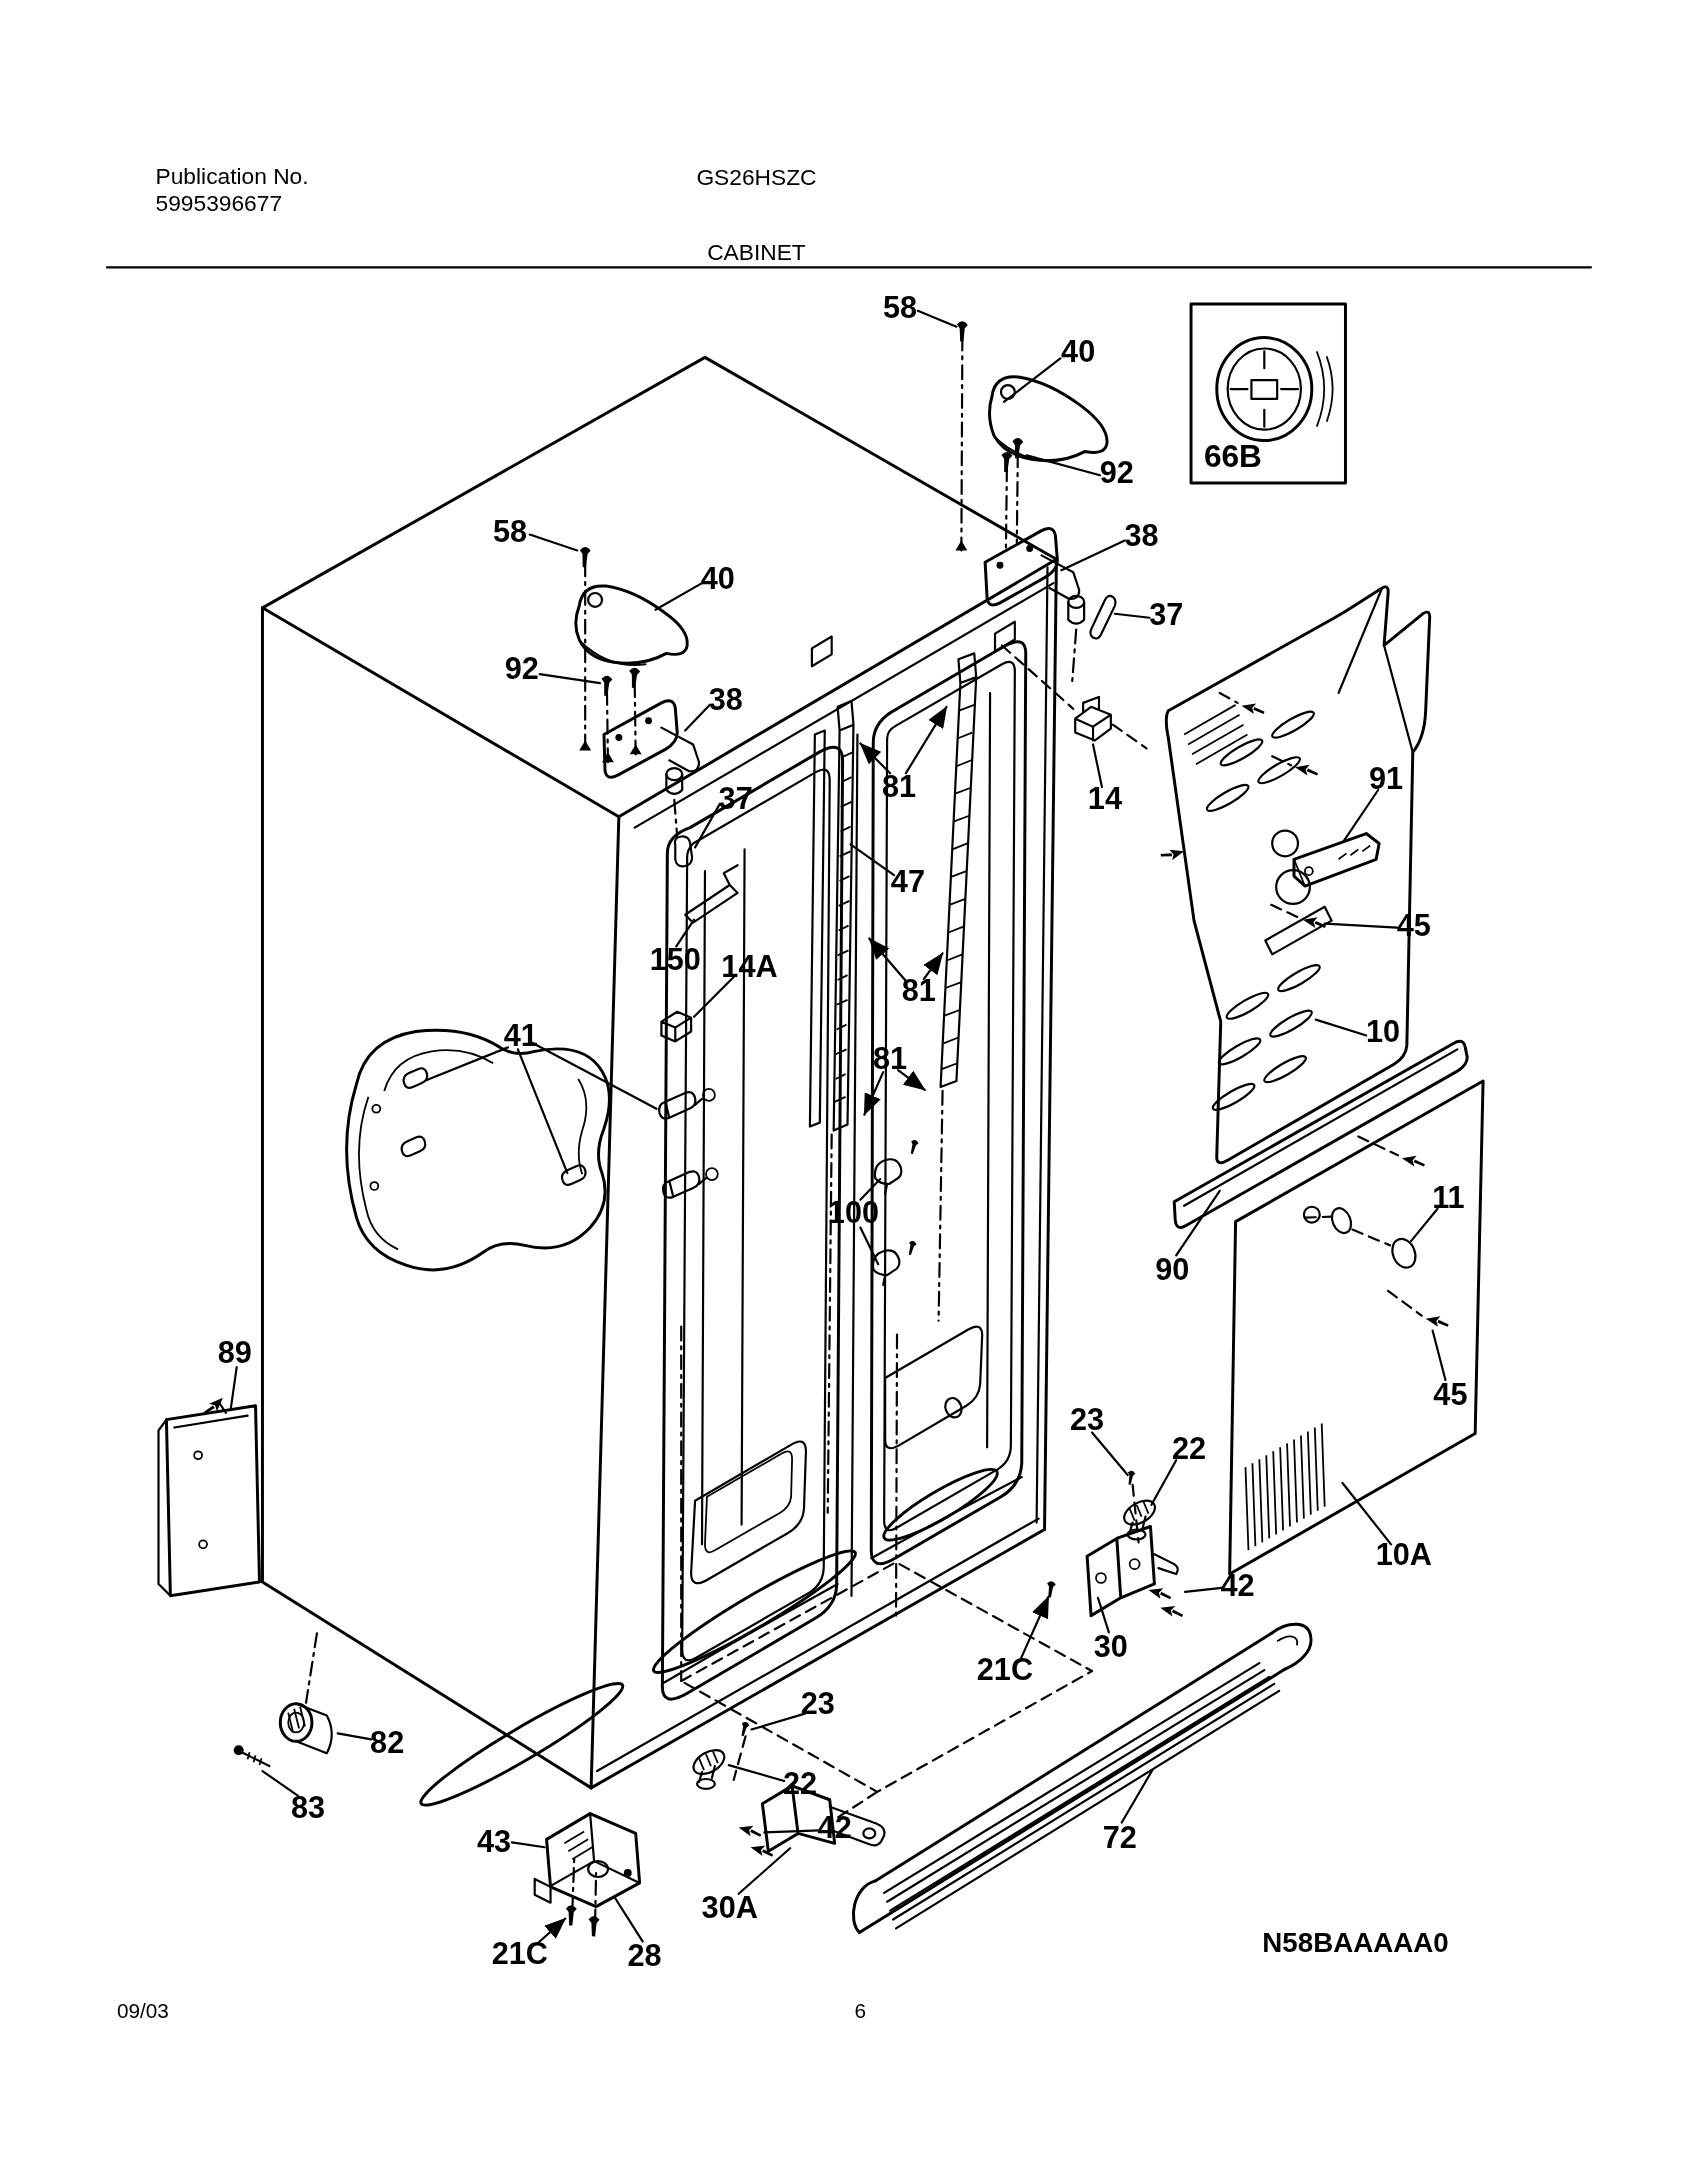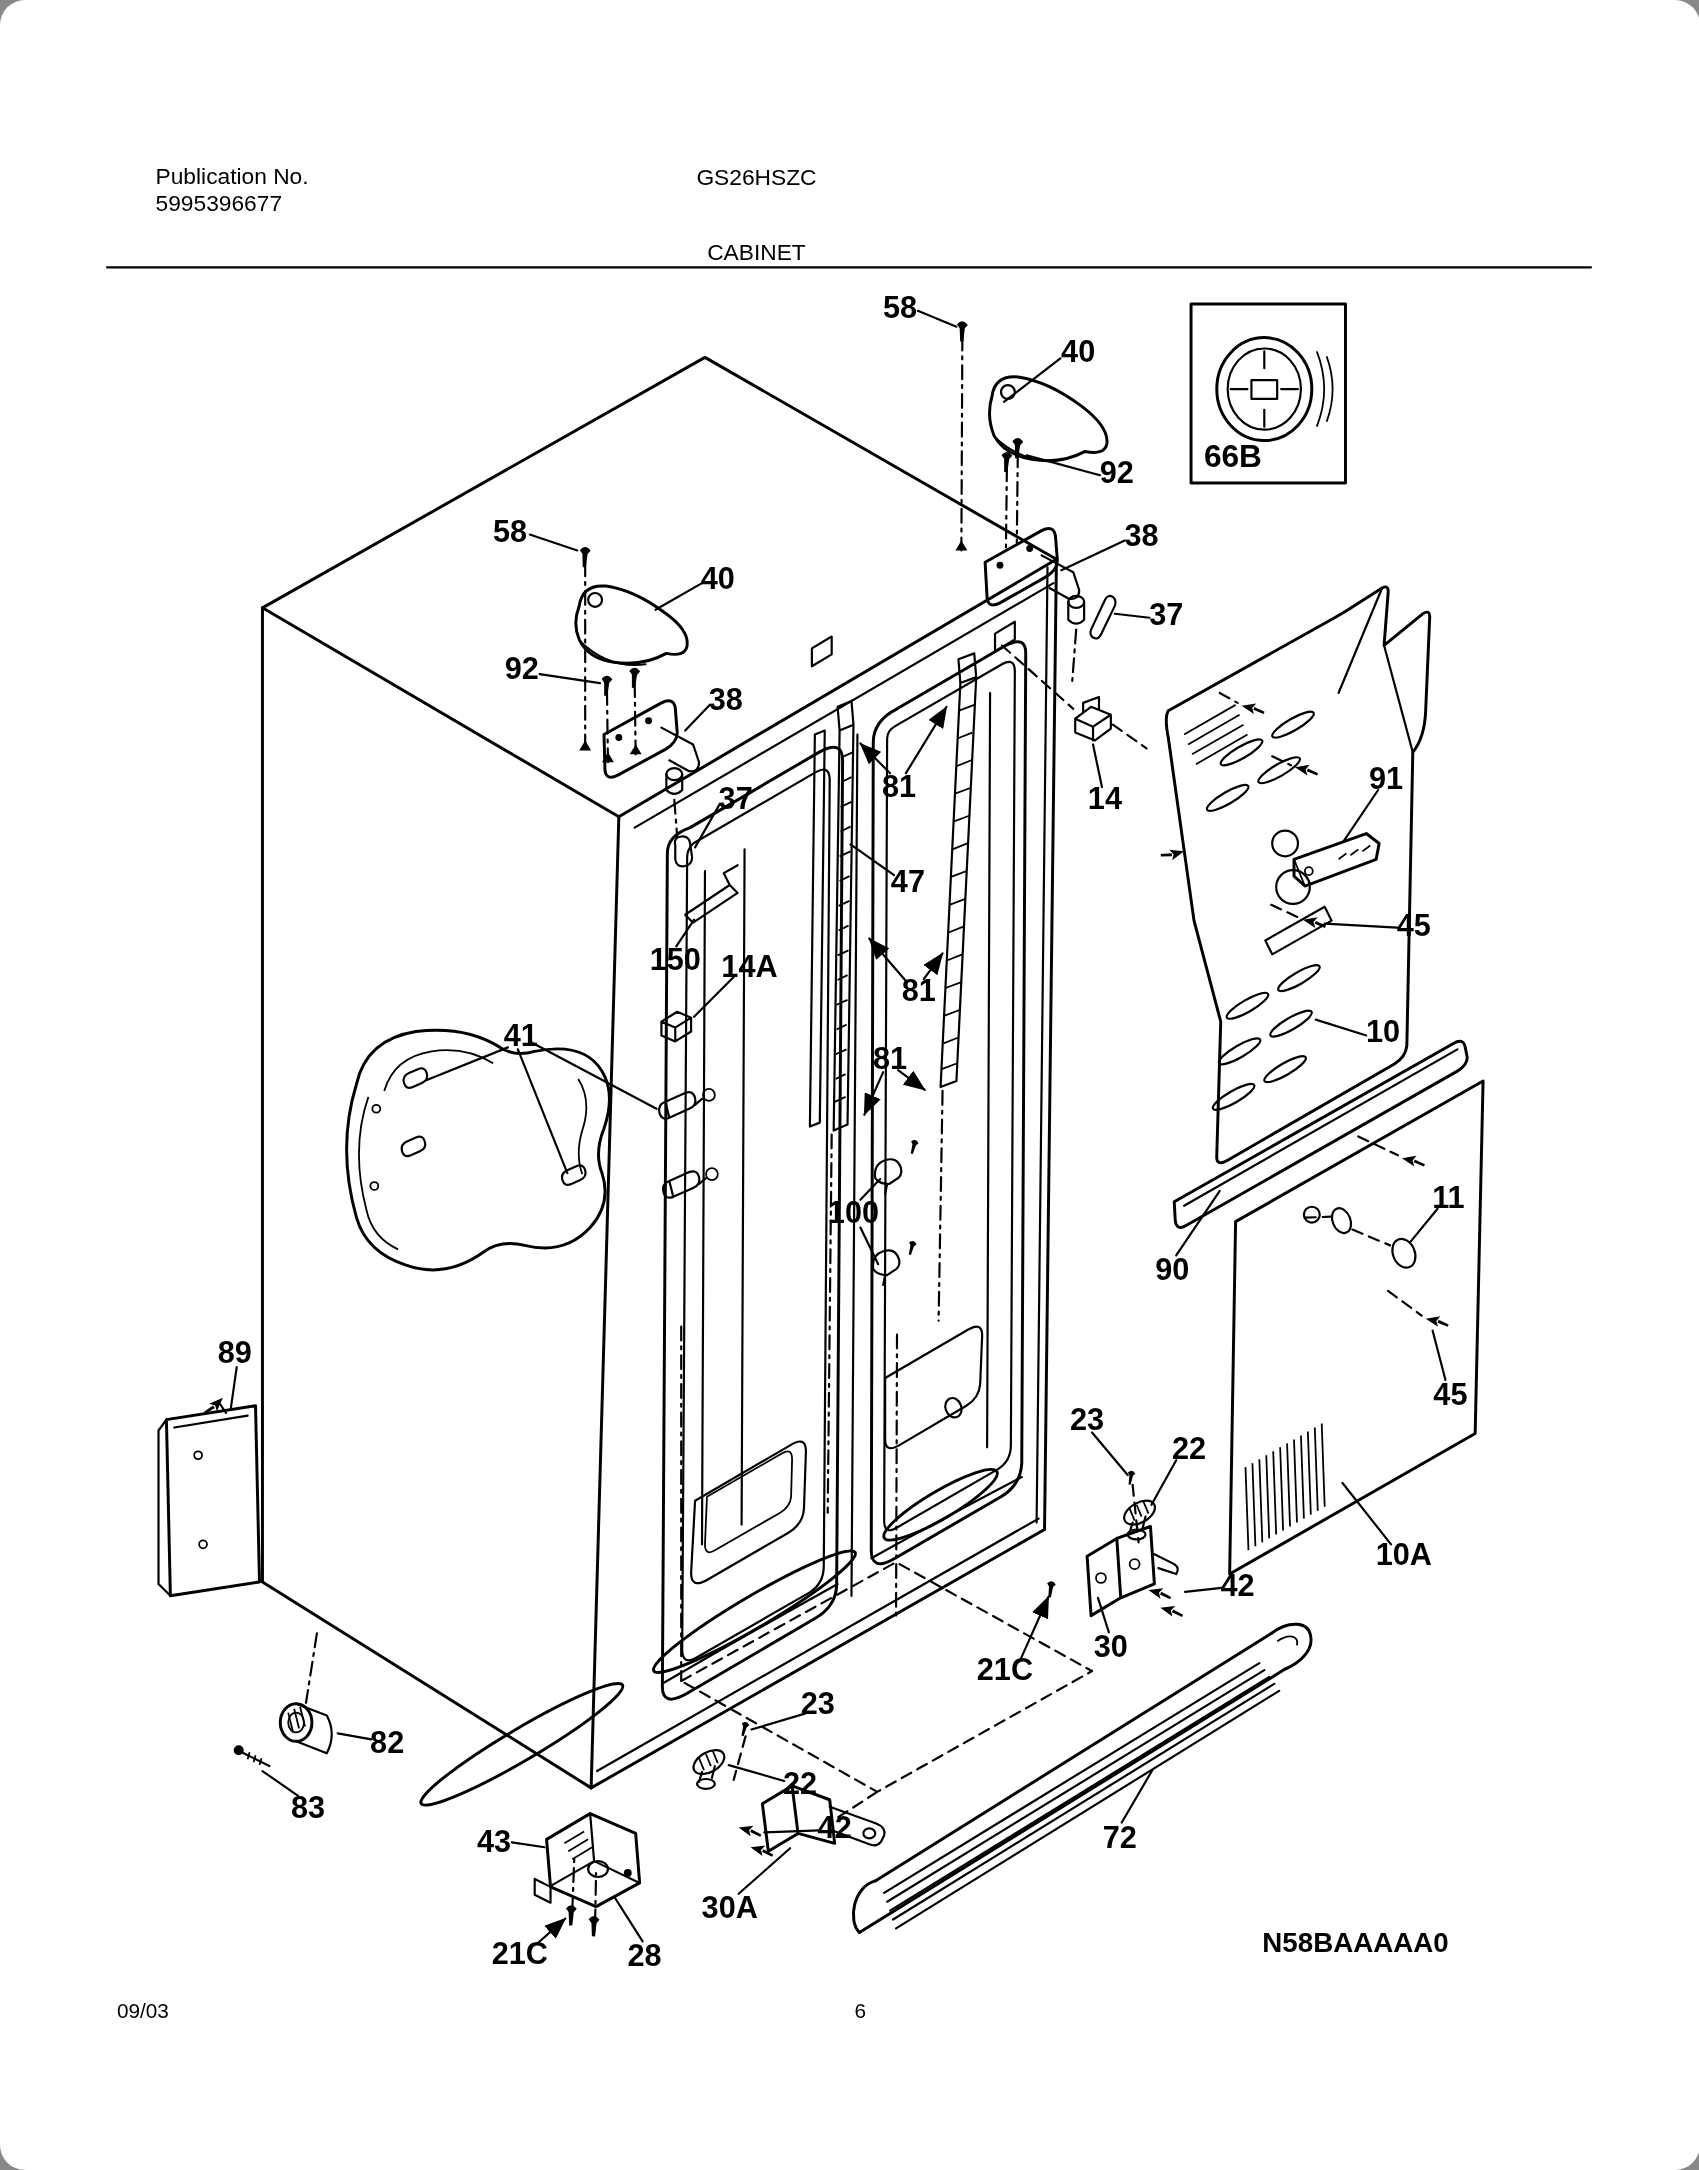--- a/index.html
+++ b/index.html
@@ -1,16 +1,16 @@
 <!DOCTYPE html>
 <html><head>
 <meta charset="utf-8">
 <style>
   html,body{margin:0;padding:0;background:#888;}
-  .page{position:relative;width:1700px;height:2170px;background:#ffffff;margin:0 auto;overflow:hidden;border-radius:25px;}
+  .page{position:relative;width:1700px;height:2170px;background:#ffffff;margin:0 auto;overflow:hidden;}
   svg{position:absolute;left:0;top:0;}
   .ln{fill:none;stroke:#000;stroke-width:3;stroke-linecap:round;stroke-linejoin:round;}
   .ln2{fill:none;stroke:#000;stroke-width:2.2;stroke-linecap:round;stroke-linejoin:round;}
   .thin{fill:none;stroke:#000;stroke-width:1.8;}
   .dash{stroke-dasharray:11 7;}
   .dashdot{stroke-dasharray:14 6 3 6;}
   .blk{fill:#000;stroke:none;}
   text{fill:#000;}
   .plbl{font-family:"Liberation Sans",sans-serif;font-weight:700;font-size:31px;text-anchor:middle;}
   .th{font-family:"Liberation Sans",sans-serif;font-size:23px;}

